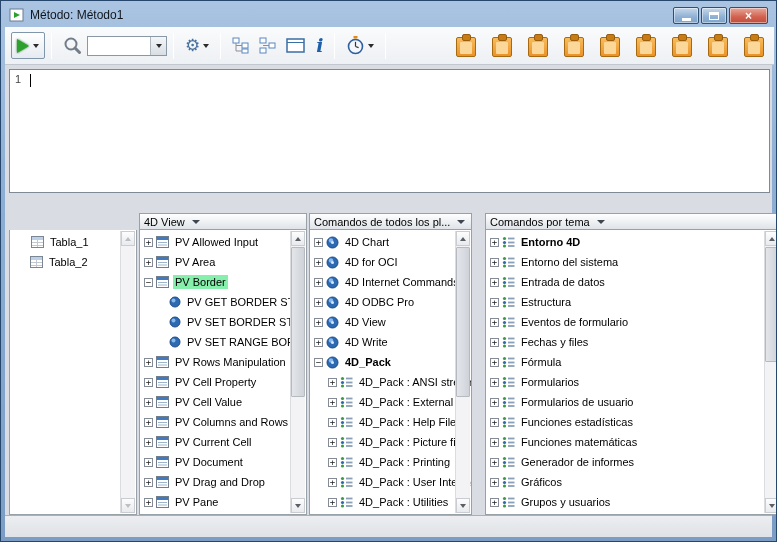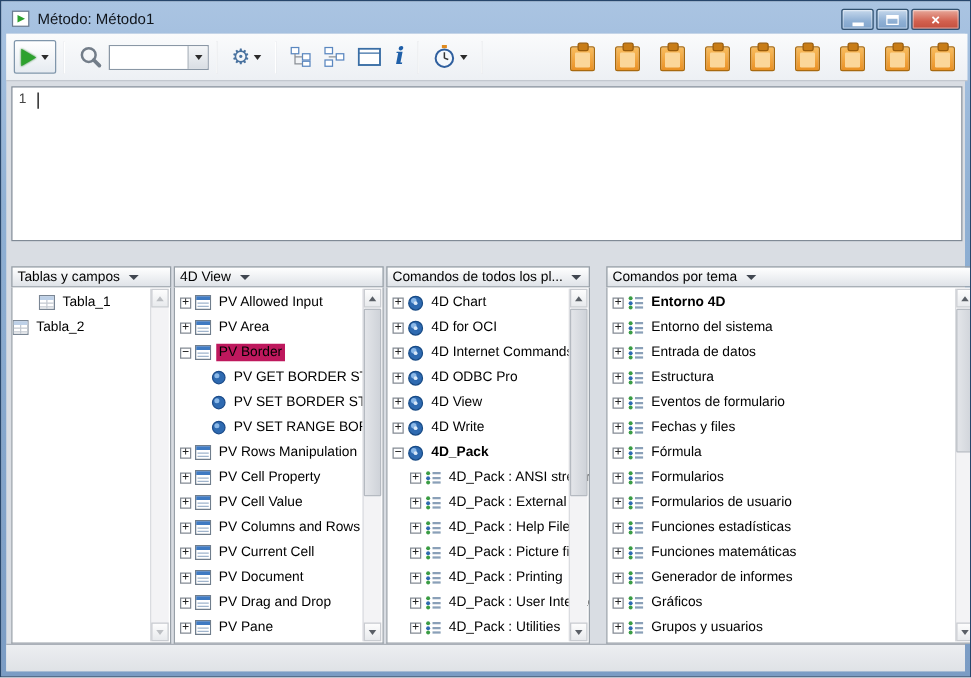--- a/index.html
+++ b/index.html
@@ -66,21 +66,21 @@
     border-top:4px solid #404650; margin-left:7px; flex:0 0 auto; }
   .panel-body { position:absolute; left:0; right:0; top:17px; bottom:0; background:#fff;
     border:1px solid #98a0a8; border-top:none; overflow:hidden; padding-top:2px; }
   .row { height:20px; display:flex; align-items:center; font-size:11px; color:#000;
     white-space:nowrap; overflow:hidden; }
   .ebox { flex:0 0 auto; width:9px; height:9px; border:1px solid #848b94; background:#fff;
     color:#222; font-size:9px; display:inline-flex; align-items:center; justify-content:center;
     margin-right:3px; font-family:"DejaVu Sans Mono",monospace; line-height:1; }
   .ticon { flex:0 0 auto; margin-right:4px; display:inline-flex; }
   .lbl { flex:0 1 auto; padding:1px 2px; }
-  .sel .lbl { background:#be185d; }
+  .sel .lbl { background:#86efac; }
   .bold .lbl { font-weight:bold; }
   
   .vscroll { position:absolute; top:1px; right:1px; bottom:1px; width:15px;
     background:#f3f3f5; border-left:1px solid #dadce0; }
   .sb-btn { position:absolute; left:0; width:14px; height:15px;
     background:linear-gradient(#fdfdfd,#e8eaed); border:1px solid #c9ccd1;
     display:flex; align-items:center; justify-content:center; }
   .sb-up { top:0; } .sb-down { bottom:0; }
   .tri-up { width:0; height:0; border-left:3px solid transparent; border-right:3px solid transparent;
     border-bottom:4px solid #5a5f66; }
@@ -243,24 +243,20 @@
   <div class="editor">
     <div class="gutter">
       <span>1</span>
     </div>
     <div class="caret-line"></div>
   </div>
 
   <div class="splitter-h"></div>
 
   <div class="panel" style="left:8px; width:128px;">
-    <div class="panel-header">
-      <span>Tablas y campos</span>
-      <span class="hdr-arrow"></span>
-    </div>
     <div class="panel-body">
       <div class="vscroll disabled">
         <div class="sb-btn sb-up">
             <span class="tri-up"></span>
           </div>
         <div class="sb-btn sb-down">
             <span class="tri-down"></span>
           </div>
       </div>
     <div class="row" style="padding-left: 21px;">
@@ -268,21 +264,21 @@
             <svg width="13" height="12">
               <rect x="0.5" y="0.5" width="12" height="11" fill="#fff" stroke="#7a8694"></rect>
               <rect x="1" y="1" width="11" height="3" fill="#bdd0e7"></rect>
               <line x1="1" y1="6.5" x2="12" y2="6.5" stroke="#c3c9d1"></line>
               <line x1="1" y1="9.5" x2="12" y2="9.5" stroke="#c3c9d1"></line>
               <line x1="6.5" y1="4" x2="6.5" y2="11" stroke="#c3c9d1"></line>
             </svg>
           </span>
           <span class="lbl">Tabla_1</span>
         </div>
-        <div class="row" style="padding-left: 0; text-align: center;">
+        <div class="row" style="padding-left: 20px; text-align: center;">
           <span class="ticon">
             <svg width="13" height="12">
               <rect x="0.5" y="0.5" width="12" height="11" fill="#fff" stroke="#7a8694"></rect>
               <rect x="1" y="1" width="11" height="3" fill="#bdd0e7"></rect>
               <line x1="1" y1="6.5" x2="12" y2="6.5" stroke="#c3c9d1"></line>
               <line x1="1" y1="9.5" x2="12" y2="9.5" stroke="#c3c9d1"></line>
               <line x1="6.5" y1="4" x2="6.5" y2="11" stroke="#c3c9d1"></line>
             </svg>
           </span>
           <span class="lbl">Tabla_2</span>

